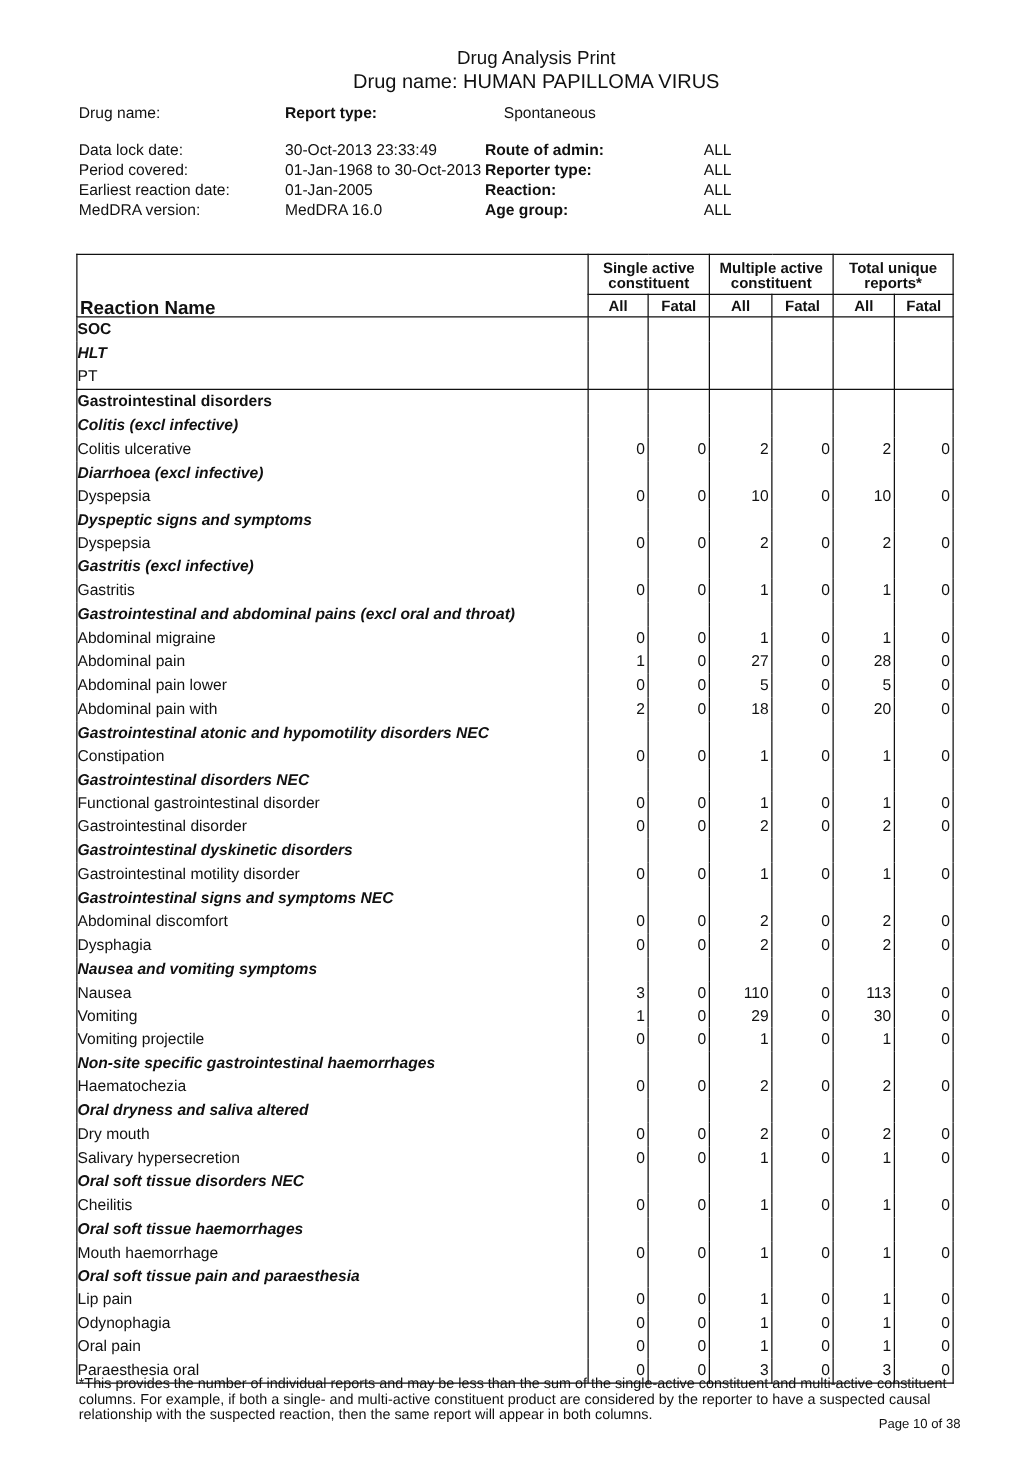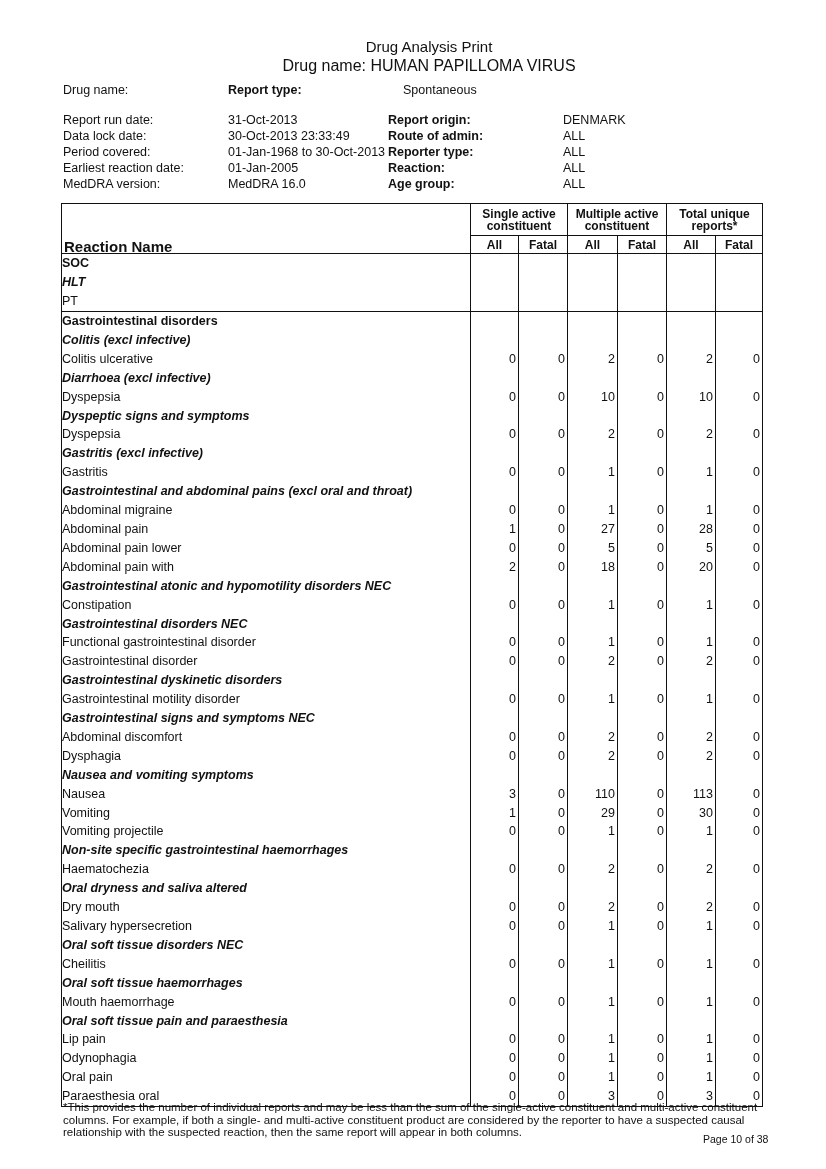--- a/index.html
+++ b/index.html
@@ -42,26 +42,20 @@
 <body>
 
 <div class="title t1">Drug Analysis Print</div>
 <div class="title t2">Drug name: HUMAN PAPILLOMA VIRUS</div>
 
 <div class="meta">
   <div class="row tall">
     <span class="k1">Drug name:</span>
     <span class="k2">Report type:</span>
     <span class="v2">Spontaneous</span>
-  </div>
-  <div class="row">
-    <span class="k1">Report run date:</span>
-    <span class="v1" style="line-height:16px">31-Oct-2013</span>
-    <span class="k2">Report origin:</span>
-    <span class="v2">DENMARK</span>
   </div>
   <div class="row">
     <span class="k1">Data lock date:</span>
     <span class="v1" style="line-height:16px">30-Oct-2013 23:33:49</span>
     <span class="k2">Route of admin:</span>
     <span class="v2">ALL</span>
   </div>
   <div class="row">
     <span class="k1">Period covered:</span>
     <span class="v1" style="line-height:16px;white-space:nowrap">01-Jan-1968 to 30-Oct-2013</span>

